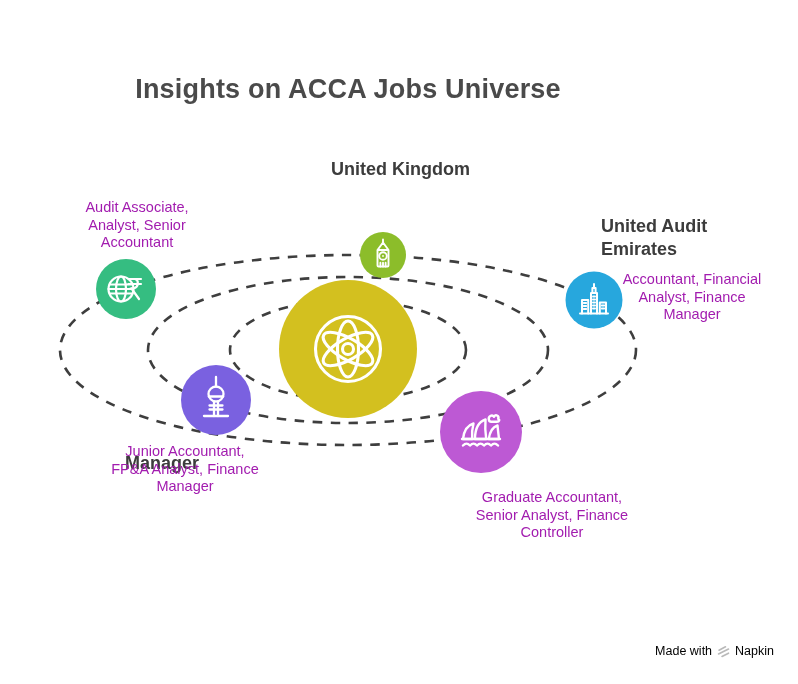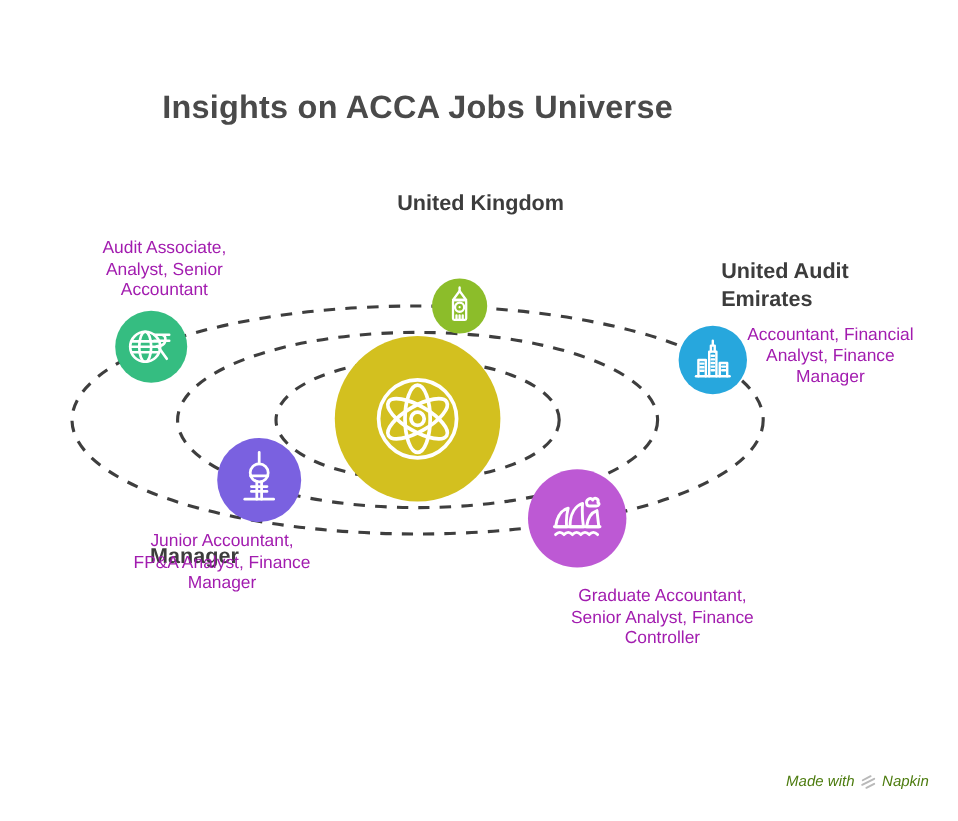--- a/index.html
+++ b/index.html
@@ -4,21 +4,21 @@
 <style>
   html,body{margin:0;padding:0;background:#fff;}
   .stage{position:relative;width:798px;height:684px;background:#ffffff;overflow:hidden;
          font-family:"Liberation Sans","DejaVu Sans",sans-serif;}
   .stage svg.canvas{position:absolute;left:0;top:0;}
   .title{position:absolute;left:48px;top:62px;width:600px;text-align:center;
          font-size:27px;font-weight:700;color:#4a4a4a;letter-spacing:.2px;margin-top:12px;}
   .node-name{position:absolute;text-align:left;font-size:18px;font-weight:700;color:#3c3c3c;line-height:1.25;}
   .node-jobs{position:absolute;text-align:center;font-size:14.5px;font-weight:400;color:#a21caf;line-height:1.22;}
   .watermark{position:absolute;right:24px;top:644px;display:flex;align-items:center;gap:5px;
-             font-size:12.5px;color:#4d7c0f;font-style:italic;}
+             font-size:12.5px;color:#000000;}
   .watermark .wm-icon{display:inline-flex;}
 </style>
 </head>
 <body>
 
 <div class="stage">
 
   <svg class="canvas" width="798" height="684" viewBox="0 0 798 684">
 
     <g fill="none" stroke-width="2.6" stroke-dasharray="9.5 8.5">

